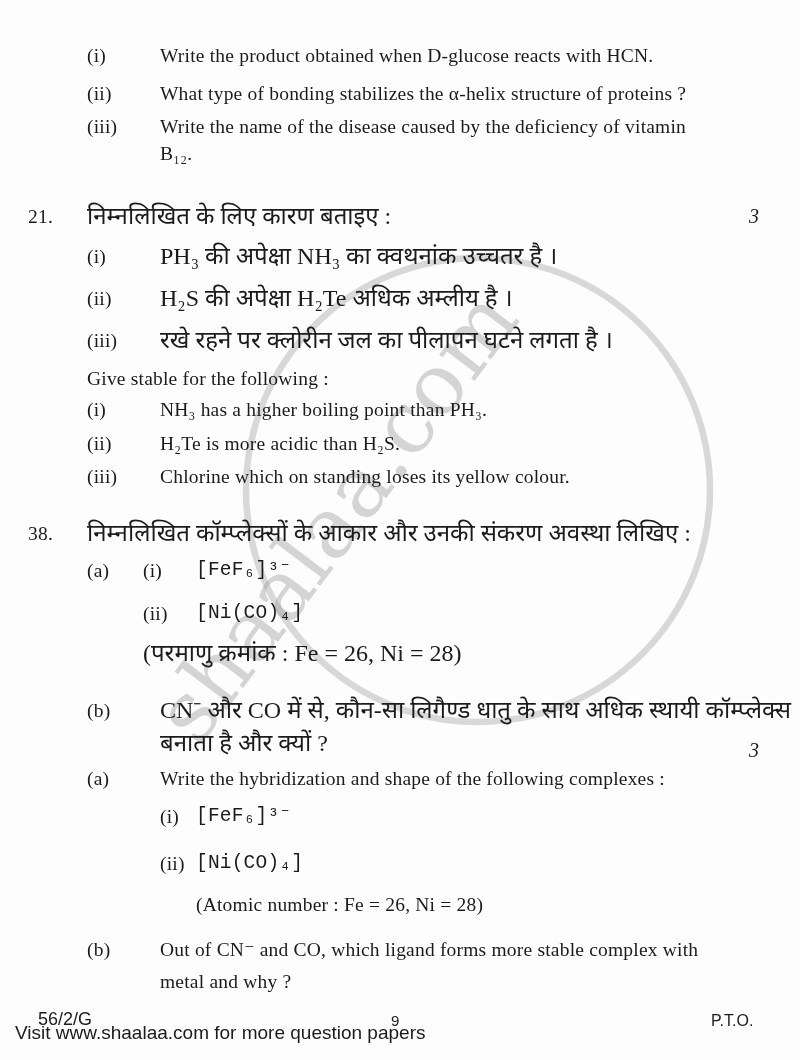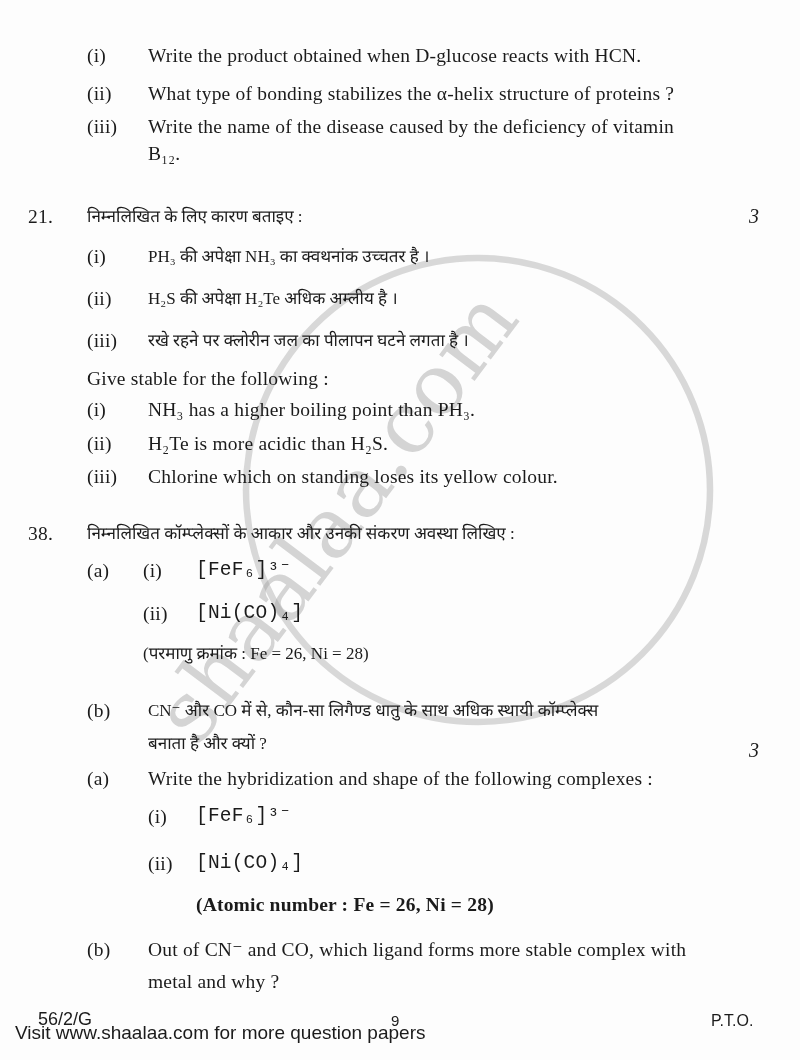--- a/index.html
+++ b/index.html
@@ -14,27 +14,27 @@
     font-size:19.5px;
     letter-spacing:.2px;
   }
   .watermark{position:absolute;left:0;top:0;z-index:0;}
   .wm-text{font-family:"DejaVu Serif","Liberation Serif",serif;}
   .row{position:absolute;left:0;top:0;width:800px;height:0;z-index:1;}
   .row span{position:absolute;top:0;white-space:nowrap;line-height:27px;}
   .c-qnum{left:28px;font-weight:400;}
   .c-lbl{left:87px;}
   .c-head{left:87px;}
-  .c-txt{left:148px;}
+  .c-txt{left:160px;}
   .c-lbl2{left:143px;}
   .c-frm{left:196px;font-family:Liberation Mono, monospace;}
   .c-note-hi{left:143px;}
-  .c-note-en{left:196px;font-weight:bold;}
+  .c-note-en{left:196px;}
   .c-marks{left:749px;font-style:italic;font-size:20px;}
-  .hindi{font-size:17px;letter-spacing:0;}
+  .hindi{font-size:24px;letter-spacing:0;font-family:Liberation Serif, serif;}
   .footer-sans{font-family:"Liberation Sans","DejaVu Sans",sans-serif;letter-spacing:0;}
   .f-code{position:absolute;left:38px;top:1009px;font-size:18px;z-index:2;}
   .f-page{position:absolute;left:391px;top:1012px;font-size:15px;z-index:2;}
   .f-pto{position:absolute;left:711px;top:1012px;font-size:16px;z-index:2;}
   .f-promo{position:absolute;left:15px;top:1022px;font-size:19px;z-index:2;}
 </style>
 </head>
 <body>
 
 <div class="page">

